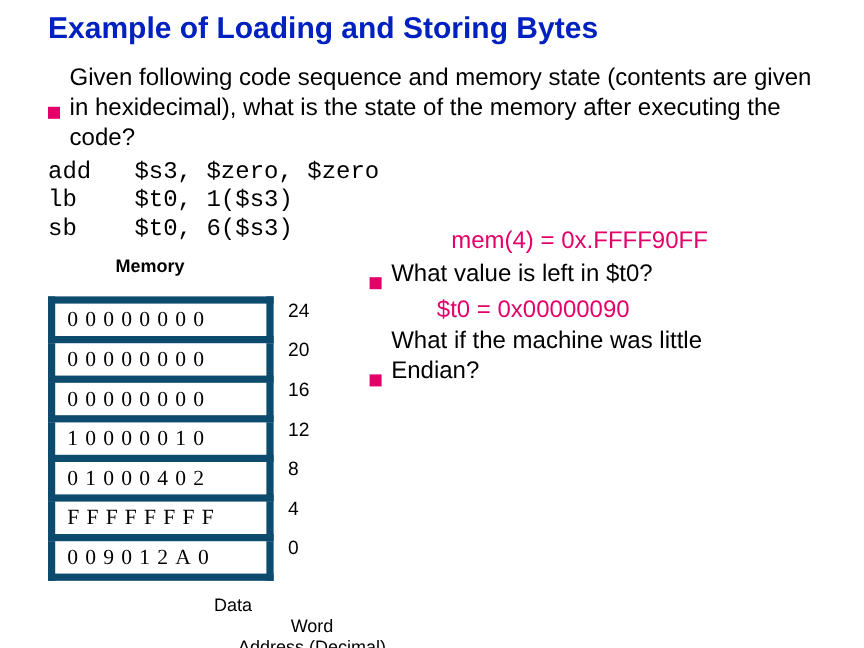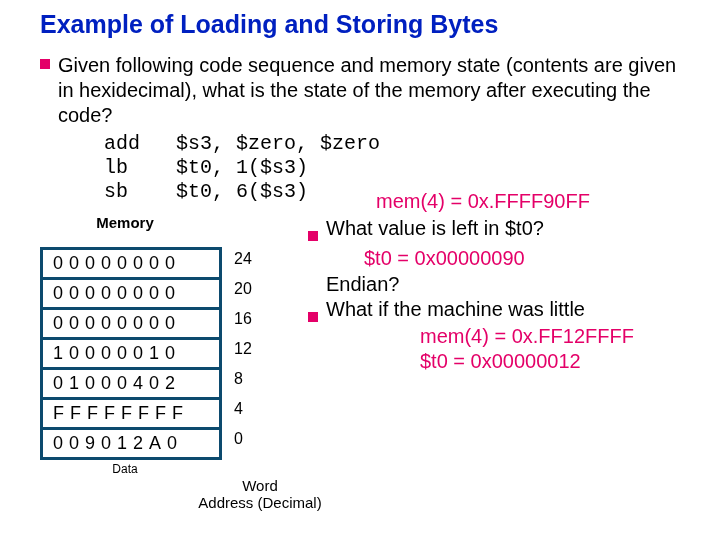--- a/index.html
+++ b/index.html
@@ -17,41 +17,40 @@
     box-sizing: border-box;
   }
   .title {
     color: #0020c0;
     font-size: 25px;
     font-weight: bold;
     margin: 0 0 14px 0;
   }
   .bullet {
     display: flex;
-    align-items: flex-start;
+    align-items: center;
     margin-bottom: 4px;
   }
   .sq {
     width: 10px;
     height: 10px;
     background: #e40068;
     flex: 0 0 10px;
     margin-top: 6px;
     margin-right: 8px;
   }
   .para {
     font-size: 20px;
     line-height: 1.25;
     color: #000;
   }
   .code {
     font-family: "Courier New", Courier, monospace;
     font-size: 20px;
     white-space: pre;
-    margin-left: 64px;
     margin-top: 2px;
     line-height: 1.2;
   }
   .mem-note {
     position: absolute;
     left: 376px;
     top: 190px;
     font-size: 20px;
     color: #e40068;
   }
@@ -67,39 +66,39 @@
     font-size: 15px;
     font-weight: bold;
     text-align: center;
     width: 170px;
     margin-bottom: 16px;
   }
   .mem-table {
     border-collapse: collapse;
   }
   .mem-table td.cell {
-    border: 3px solid #0c4a6e;
-    font-family: Liberation Sans, sans-serif;
+    border: 6px solid #0c4a6e;
+    font-family: Liberation Serif, serif;
     font-size: 18px;
     letter-spacing: 6px;
     padding: 3px 6px 3px 10px;
     text-align: left;
     width: 160px;
   }
   .mem-table td.addr {
     font-size: 16px;
     padding-left: 12px;
     vertical-align: top;
     border: none;
   }
   .data-label {
-    font-size: 12px;
-    text-align: center;
+    font-size: 15px;
+    text-align: right;
     width: 170px;
-    margin-top: 2px;
+    margin-top: 12px;
   }
   .word-label {
     font-size: 15px;
     text-align: center;
     margin-top: 2px;
     margin-left: 150px;
     width: 140px;
     line-height: 1.1;
   }
   .right-col {
@@ -191,26 +190,22 @@
 
       <div class="qrow">
         <div class="sq"></div>
         <div class="para">What value is left in $t0?</div>
       </div>
       <div class="ans">$t0 = 0x00000090</div>
 
       <div class="qrow">
         <div class="sq"></div>
         <div>
+          <div class="para">What if the machine was little</div>
           <div class="para" style="margin-left:0">Endian?</div>
-          <div class="para">What if the machine was little</div>
         </div>
       </div>
-      <div class="ans2">
-        <span>mem(4) = 0x.FF12FFFF</span><br>
-        <span>$t0 = 0x00000012</span>
-      </div>
 
     </div>
 
   </div>
 
 </div>
 
 </body></html>

